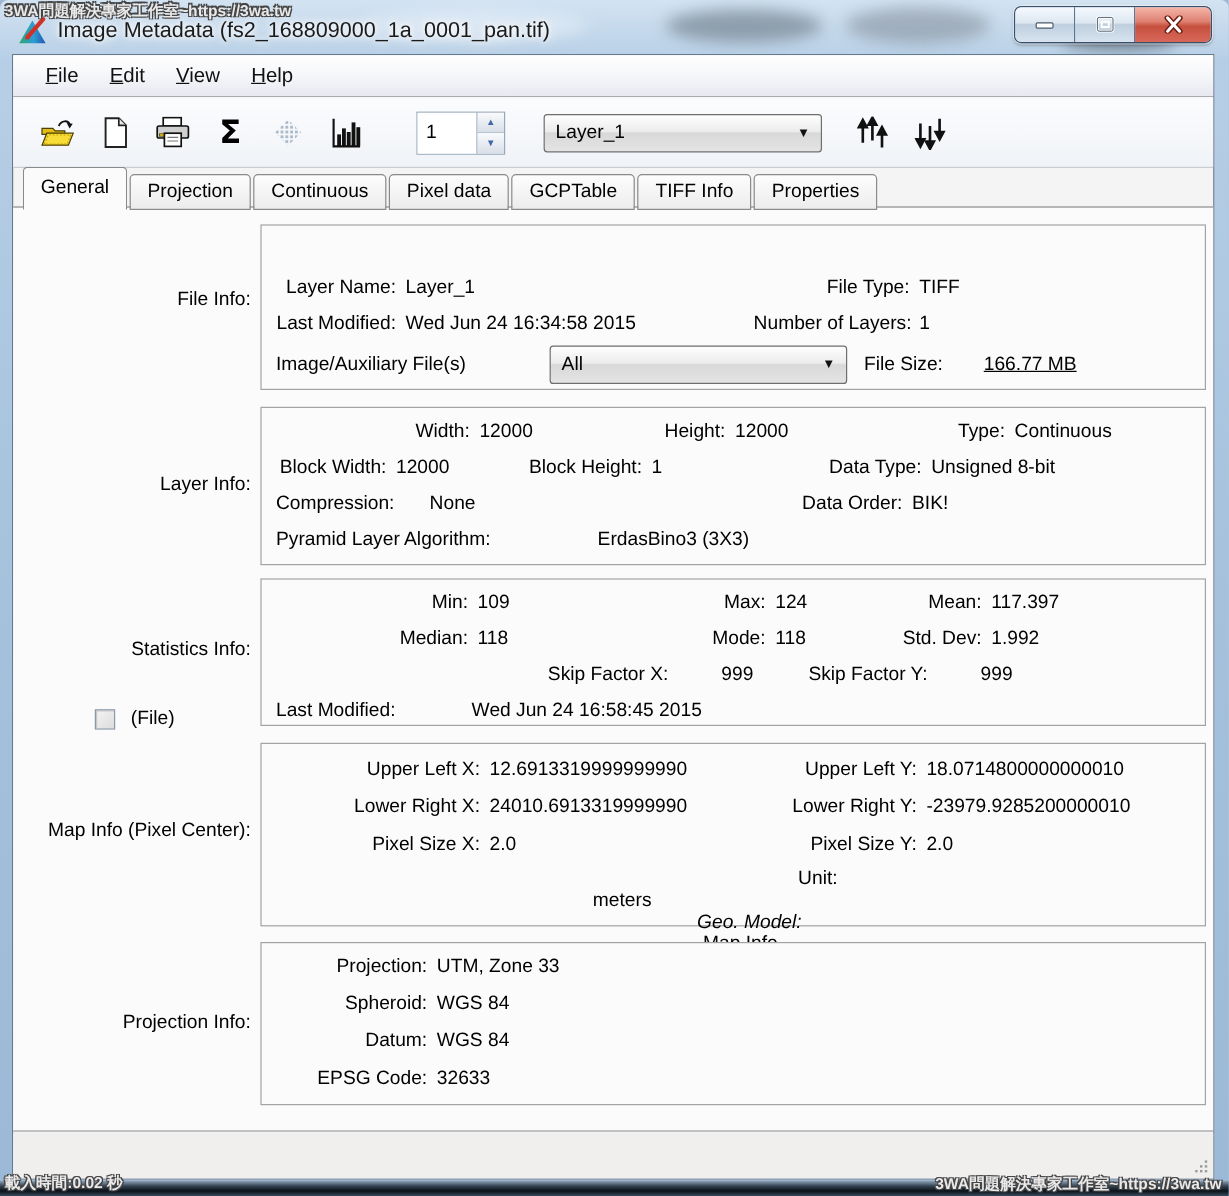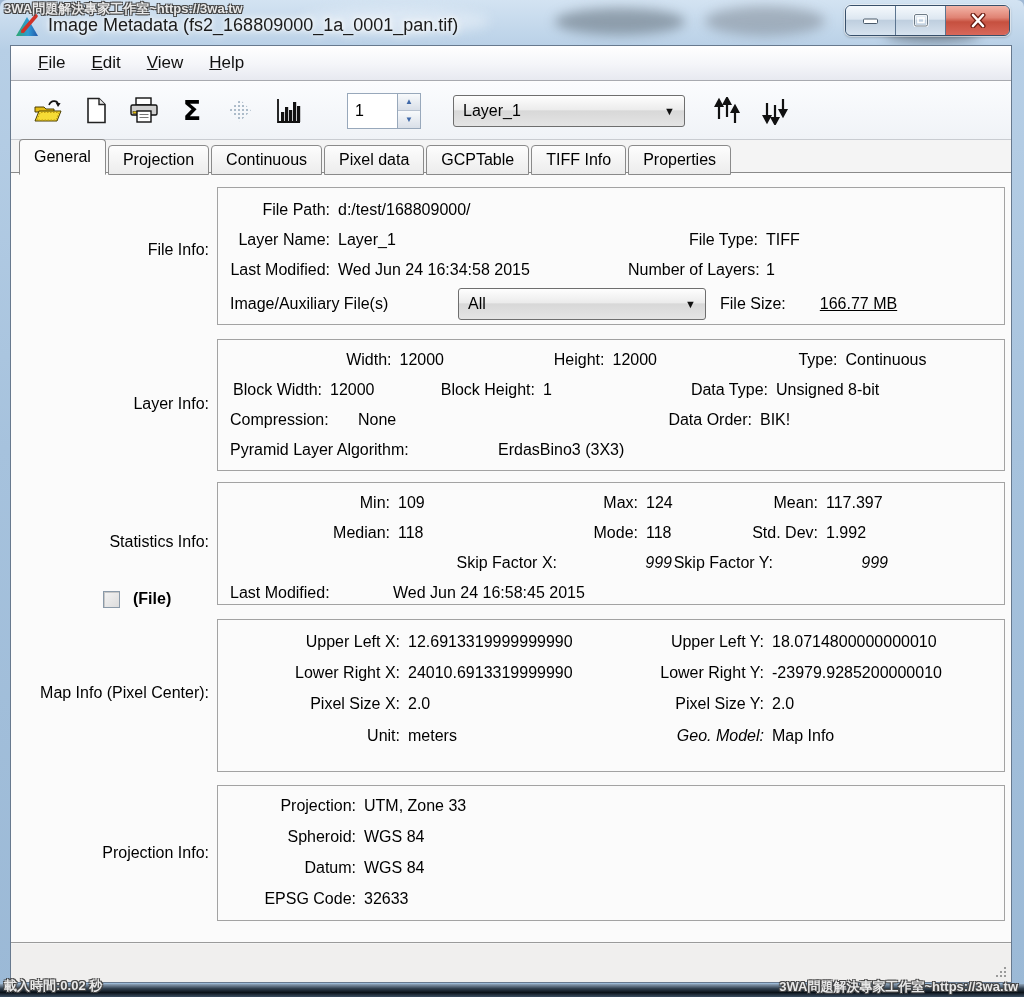--- a/index.html
+++ b/index.html
@@ -62,23 +62,23 @@
   .tab.active{height:34px;background:#fbfbfb;border-bottom:1px solid #fbfbfb;z-index:3;}
   
   .content{position:absolute;left:0;right:0;top:126px;height:770px;background:#fbfbfb;
     border-top:1px solid #8a8a8a;}
   .side{position:absolute;left:8px;width:190px;text-align:right;font-size:16px;white-space:nowrap;}
   .box{position:absolute;left:206px;width:788px;border:1px solid #a3a3a3;background:#fbfbfb;box-sizing:border-box;}
   .row{position:absolute;left:12px;right:8px;height:24px;display:flex;align-items:center;font-size:16px;white-space:nowrap;}
   .lr{display:inline-block;text-align:right;}
   .ll{display:inline-block;text-align:left;}
   .v{display:inline-block;padding-left:8px;}
-  .vc{display:inline-block;text-align:right;font-style:italic;}
-  
-  .chkrow{position:absolute;left:92px;top:417px;display:flex;align-items:flex-end;gap:13px;font-size:16px;font-weight:bold;}
+  .vc{display:inline-block;text-align:center;}
+  
+  .chkrow{position:absolute;left:68px;top:417px;display:flex;align-items:flex-end;gap:13px;font-size:16px;}
   .checkbox{width:17px;height:17px;border:1px solid #8a9aa9;box-sizing:border-box;
     background:linear-gradient(135deg,#f4f4f4,#dcdcdc);box-shadow:inset 1px 1px 0 #c7c7c7;}
   
   .status-groove{position:absolute;left:0;right:0;top:896px;height:2px;border-top:1px solid #9a9a9a;border-bottom:1px solid #fff;}
   .statusbar{position:absolute;left:0;right:0;top:898px;bottom:0;background:#f0efee;}
   .grip{position:absolute;right:3px;bottom:3px;}
   
   .wm{position:absolute;font-size:13px;font-weight:bold;color:#e9e9e9;z-index:9;white-space:nowrap;
     text-shadow:-1px -1px 0 #444,1px -1px 0 #444,-1px 1px 0 #444,1px 1px 0 #444;}
   .wm-tl{left:4px;top:0px;}
@@ -243,24 +243,20 @@
     <div class="side" style="top:222px;">Layer Info:</div>
     <div class="side" style="top:360px;">Statistics Info:</div>
     <div class="chkrow">
       <div class="checkbox"></div>
       <span>(File)</span>
     </div>
     <div class="side" style="top:511px;">Map Info (Pixel Center):</div>
     <div class="side" style="top:671px;">Projection Info:</div>
 
     <div class="box" style="top:14px;height:138px;">
-      <div class="row" style="top:10px;">
-        <span class="lr" style="width:100px;">File Path:</span>
-        <span class="v">d:/test/168809000/</span>
-      </div>
       <div class="row" style="top:40px;">
         <span class="lr" style="width:100px;">Layer Name:</span>
         <span class="v" style="width:290px;">Layer_1</span>
         <span class="lr" style="width:130px;">File Type:</span>
         <span class="v">TIFF</span>
       </div>
       <div class="row" style="top:70px;">
         <span class="lr" style="width:100px;">Last Modified:</span>
         <span class="v" style="width:290px;">Wed Jun 24 16:34:58 2015</span>
         <span class="lr" style="width:130px;">Number of Layers:</span>
@@ -347,21 +343,21 @@
         <span class="v" style="width:246px;">24010.6913319999990</span>
         <span class="lr" style="width:110px;">Lower Right Y:</span>
         <span class="v">-23979.9285200000010</span>
       </div>
       <div class="row" style="top:72px;">
         <span class="lr" style="width:170px;">Pixel Size X:</span>
         <span class="v" style="width:246px;">2.0</span>
         <span class="lr" style="width:110px;">Pixel Size Y:</span>
         <span class="v">2.0</span>
       </div>
-      <div class="row" style="top:104px;">
+      <div class="row" style="top:104px;flex-direction:column;">
         <span class="lr" style="width:170px;">Unit:</span>
         <span class="v" style="width:246px;">meters</span>
         <span class="lr" style="width:110px;font-style:italic;">Geo. Model:</span>
         <span class="v">Map Info</span>
       </div>
     </div>
 
     <div class="box" style="top:612px;height:136px;">
       <div class="row" style="top:8px;">
         <span class="lr" style="width:126px;">Projection:</span>

